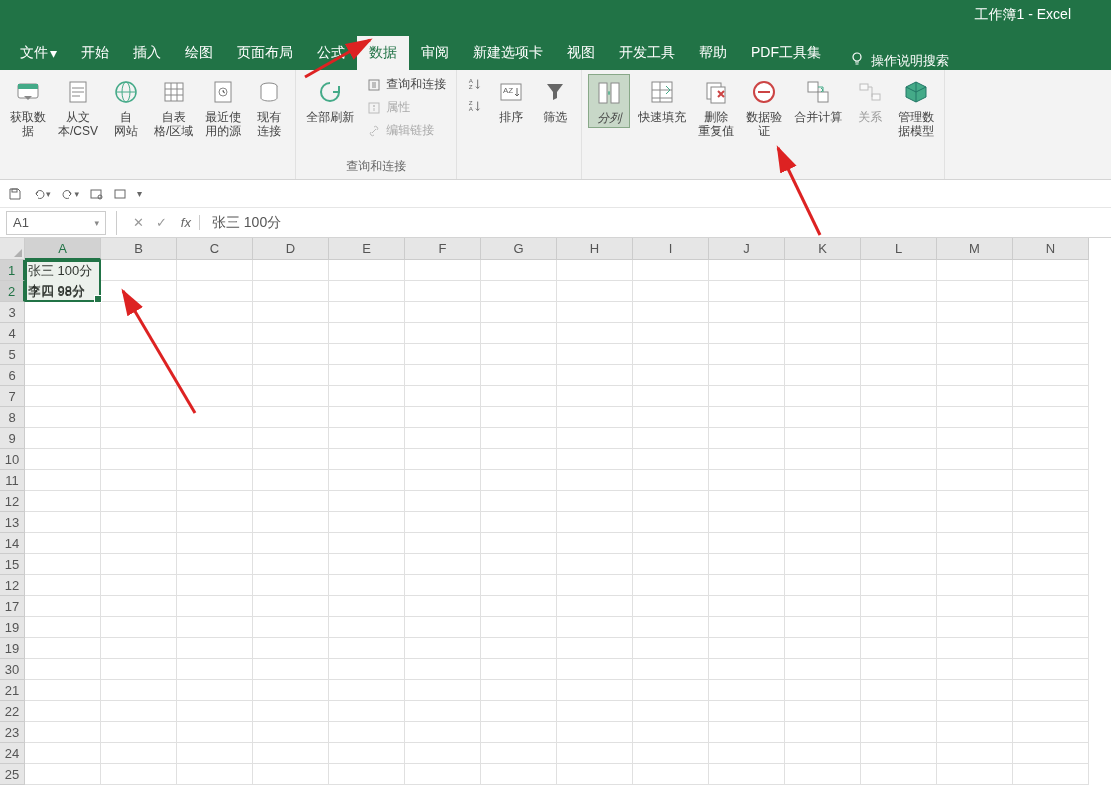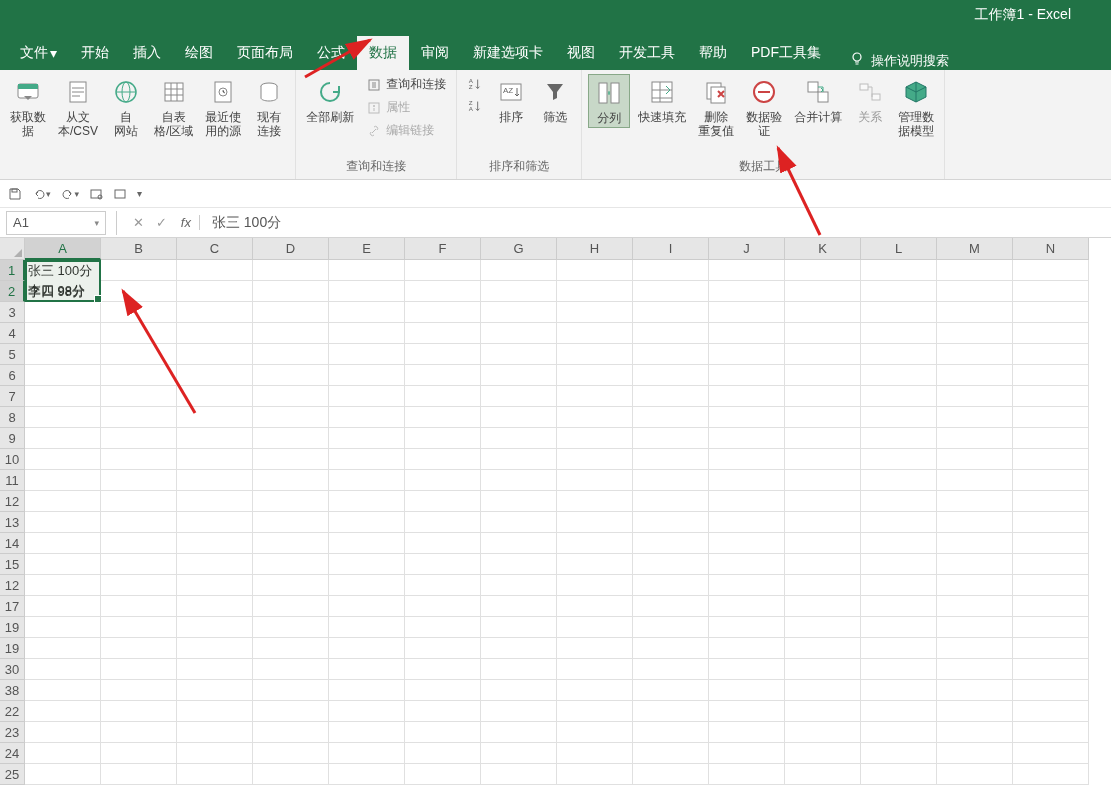--- a/index.html
+++ b/index.html
@@ -16,21 +16,21 @@
   .bulb-icon { margin-left: 16px; margin-right: 6px; }
   .tell-me { color: #fff; font-size: 13px; }
   
   
   .ribbon { background: #f3f3f3; border-bottom: 1px solid #d4d4d4; height: 110px; display: flex; }
   .ribbon-group { border-right: 1px solid #e1e1e1; display: flex; flex-direction: column; justify-content: space-between; padding: 4px 6px 0; }
   .ribbon-group-content { display: flex; align-items: flex-start; gap: 4px; flex: 1; }
   .ribbon-group-label { text-align: center; font-size: 12px; color: #666; padding: 2px 0 4px; }
   
   .big-btn { display: flex; flex-direction: column; align-items: center; justify-content: flex-start; padding: 2px 4px; cursor: pointer; min-width: 38px; }
-  .big-btn.highlighted { background: #c8d8c8; border: 1px solid #88a888; }
+  .big-btn.highlighted { background: #c8d8c8; border: 1px solid #88a888; font-style: italic; }
   .big-btn .icon-lg { width: 32px; height: 32px; display: flex; align-items: center; justify-content: center; margin-bottom:2px;}
   .big-btn .label { font-size: 12px; color: #444; text-align: center; line-height: 1.2; white-space: pre; }
   
   .small-btn-col { display: flex; flex-direction: column; gap: 2px; }
   .small-btn { display: flex; align-items: center; gap: 4px; padding: 2px 4px; cursor: pointer; font-size: 12px; color: #444; }
   .small-btn .icon-sm { width: 16px; height: 16px; display: flex; align-items: center; justify-content: center; flex-shrink:0;}
   .small-btn.disabled { color: #aaa; }
   
   
   .qat { height: 28px; display: flex; align-items: center; padding: 0 8px; gap: 10px; border-bottom: 1px solid #e6e6e6; background:#fff;}
@@ -248,21 +248,20 @@
         </div>
       <div class="big-btn">
           <div class="icon-lg">
             <svg width="28" height="28" viewBox="0 0 28 28">
               <path d="M6 6h16l-6 8v6l-4 2v-8z" fill="#666"></path>
             </svg>
           </div>
           <div class="label">筛选</div>
         </div>
     </div>
-    <div class="ribbon-group-label">排序和筛选</div>
   </div>
 
   <div class="ribbon-group" style="flex:0 0 auto;">
     <div class="ribbon-group-content">
       <div class="big-btn highlighted">
           <div class="icon-lg">
             <svg width="28" height="28" viewBox="0 0 28 28">
               <rect x="4" y="4" width="8" height="20" fill="#fff" stroke="#888"></rect>
               <rect x="16" y="4" width="8" height="20" fill="#fff" stroke="#888"></rect>
               <path d="M13 14h2M14 12v4" stroke="#4a8"></path>
@@ -326,21 +325,20 @@
           <div class="icon-lg">
             <svg width="28" height="28" viewBox="0 0 28 28">
               <path d="M14 4l10 5v10l-10 5-10-5V9z" fill="#4a8" stroke="#276"></path>
               <path d="M14 4v20M4 9l10 5 10-5" fill="none" stroke="#276"></path>
             </svg>
           </div>
           <div class="label">管理数
 据模型</div>
         </div>
     </div>
-    <div class="ribbon-group-label">数据工具</div>
   </div>
 </div>
 
 <div class="qat">
   <span class="qat-btn">
       <svg width="14" height="14" viewBox="0 0 14 14">
         <path d="M2 2h8l2 2v8H2z" fill="none" stroke="#666"></path>
         <rect x="4" y="2" width="5" height="3" fill="none" stroke="#666"></rect>
       </svg>
     </span>
@@ -414,21 +412,21 @@
       <div class="row-header">11</div>
       <div class="row-header">12</div>
       <div class="row-header">13</div>
       <div class="row-header">14</div>
       <div class="row-header">15</div>
       <div class="row-header">12</div>
       <div class="row-header">17</div>
       <div class="row-header">19</div>
       <div class="row-header">19</div>
       <div class="row-header">30</div>
-      <div class="row-header">38</div>
+      <div class="row-header">21</div>
       <div class="row-header">22</div>
       <div class="row-header">23</div>
       <div class="row-header">24</div>
       <div class="row-header">25</div>
     </div>
   <div class="cells" id="cells">
       <div class="cell-row">
         <div class="cell">张三  100分</div>
         <div class="cell"></div>
         <div class="cell"></div>

